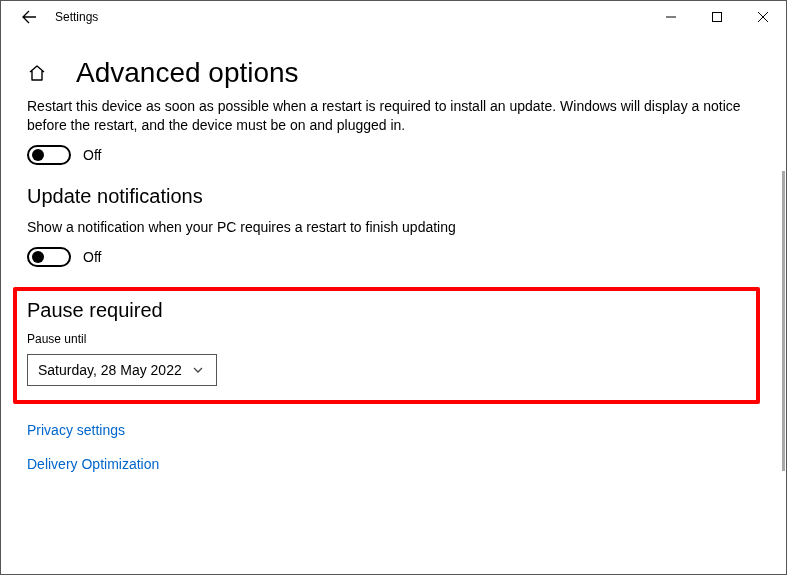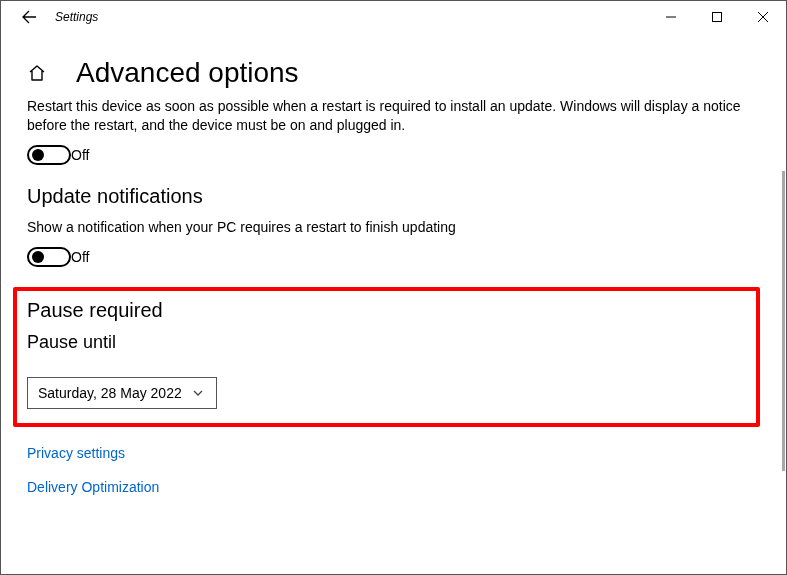--- a/index.html
+++ b/index.html
@@ -21,21 +21,20 @@
     height: 32px;
     padding: 0 0 0 6px;
   }
   .back-btn {
     width: 44px; height: 32px;
     display:flex; align-items:center; justify-content:center;
   }
   .app-title {
     font-size: 12px;
     padding-left: 4px;
-    font-style: italic;
   }
   .win-controls {
     margin-left: auto;
     display: flex;
   }
   .win-btn {
     width: 46px; height: 30px;
     display:flex; align-items:center; justify-content:center;
   }
   .content {
@@ -48,21 +47,21 @@
   }
   .page-title {
     font-size: 28px;
     font-weight: 400;
   }
   .para {
     font-size: 14px;
     line-height: 1.35;
     margin: 6px 0 10px 0;
   }
-  .toggle-row { display:flex; align-items:center; margin:8px 0 20px 0;}
+  .toggle-row { display:flex; align-items:center; gap:12px; margin:8px 0 20px 0;}
   .toggle {
     width: 44px; height: 20px;
     border: 2px solid #000;
     border-radius: 20px;
     position: relative;
     background: #fff;
   }
   .toggle::after {
     content:"";
     position:absolute;
@@ -77,21 +76,21 @@
     margin: 14px 0 10px 0;
   }
   .highlight-box {
     border: 4px solid #ff0000;
     border-radius: 2px;
     margin-left: -14px;
     padding: 6px 10px 14px 10px;
     margin-top: 14px;
     margin-bottom: 18px;
   }
-  .label-small { font-size: 18px; margin: 10px 0 24px 0;}
+  .label-small { font-size: 12px; margin: 10px 0 8px 0;}
   .dropdown {
     display:inline-flex; align-items:center; justify-content:flex-start;
     border: 1px solid #555;
     height: 32px;
     padding: 0 10px;
     min-width: 190px;
     font-size: 14px;
     gap: 10px;
   }
   .link {

